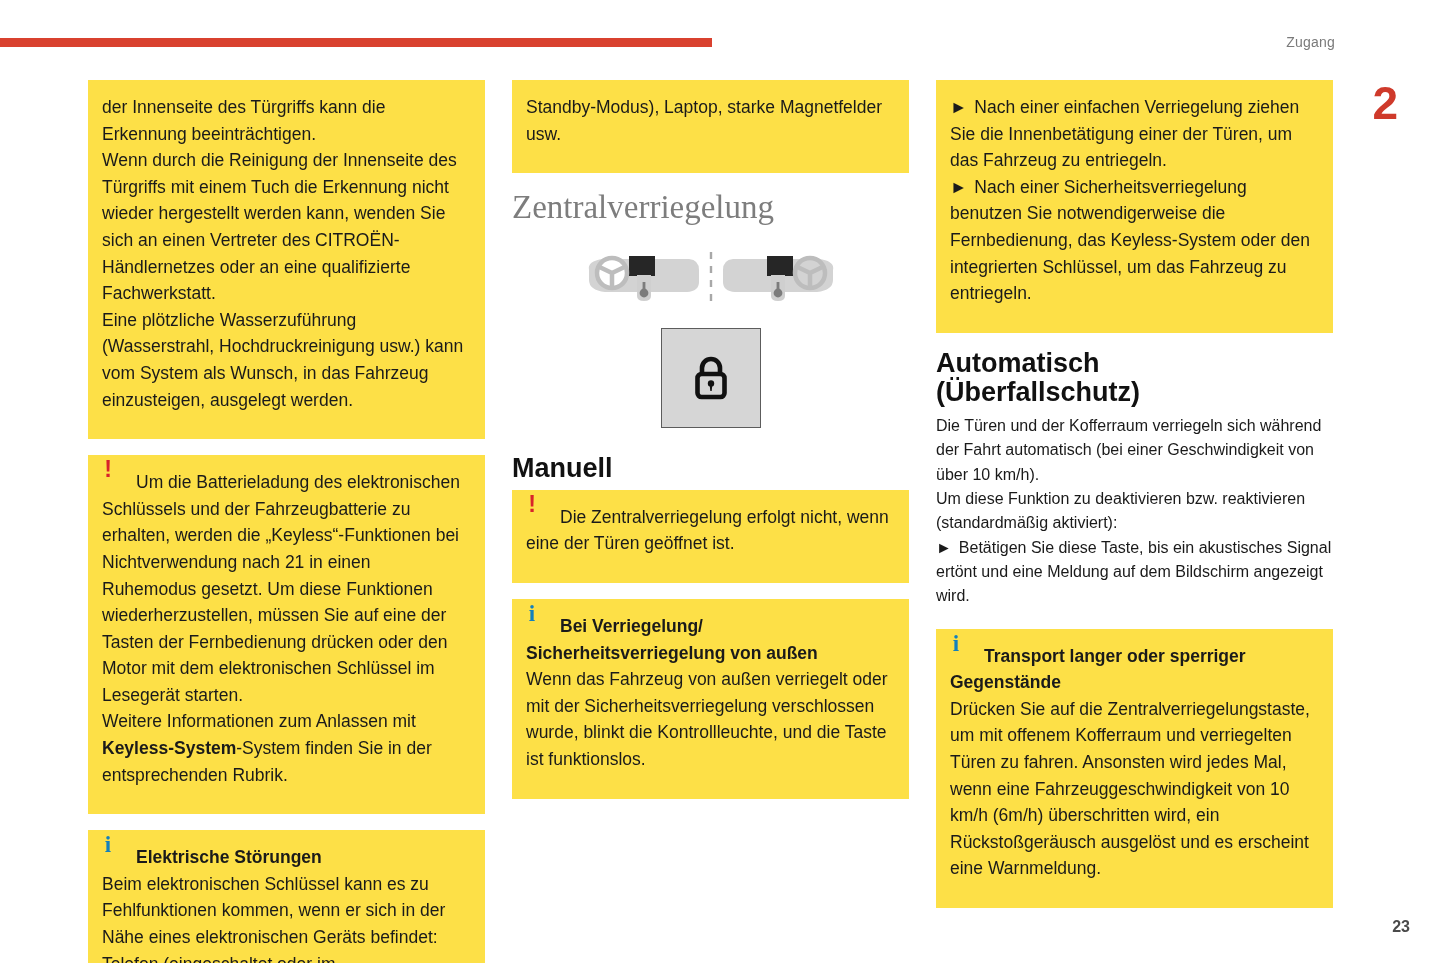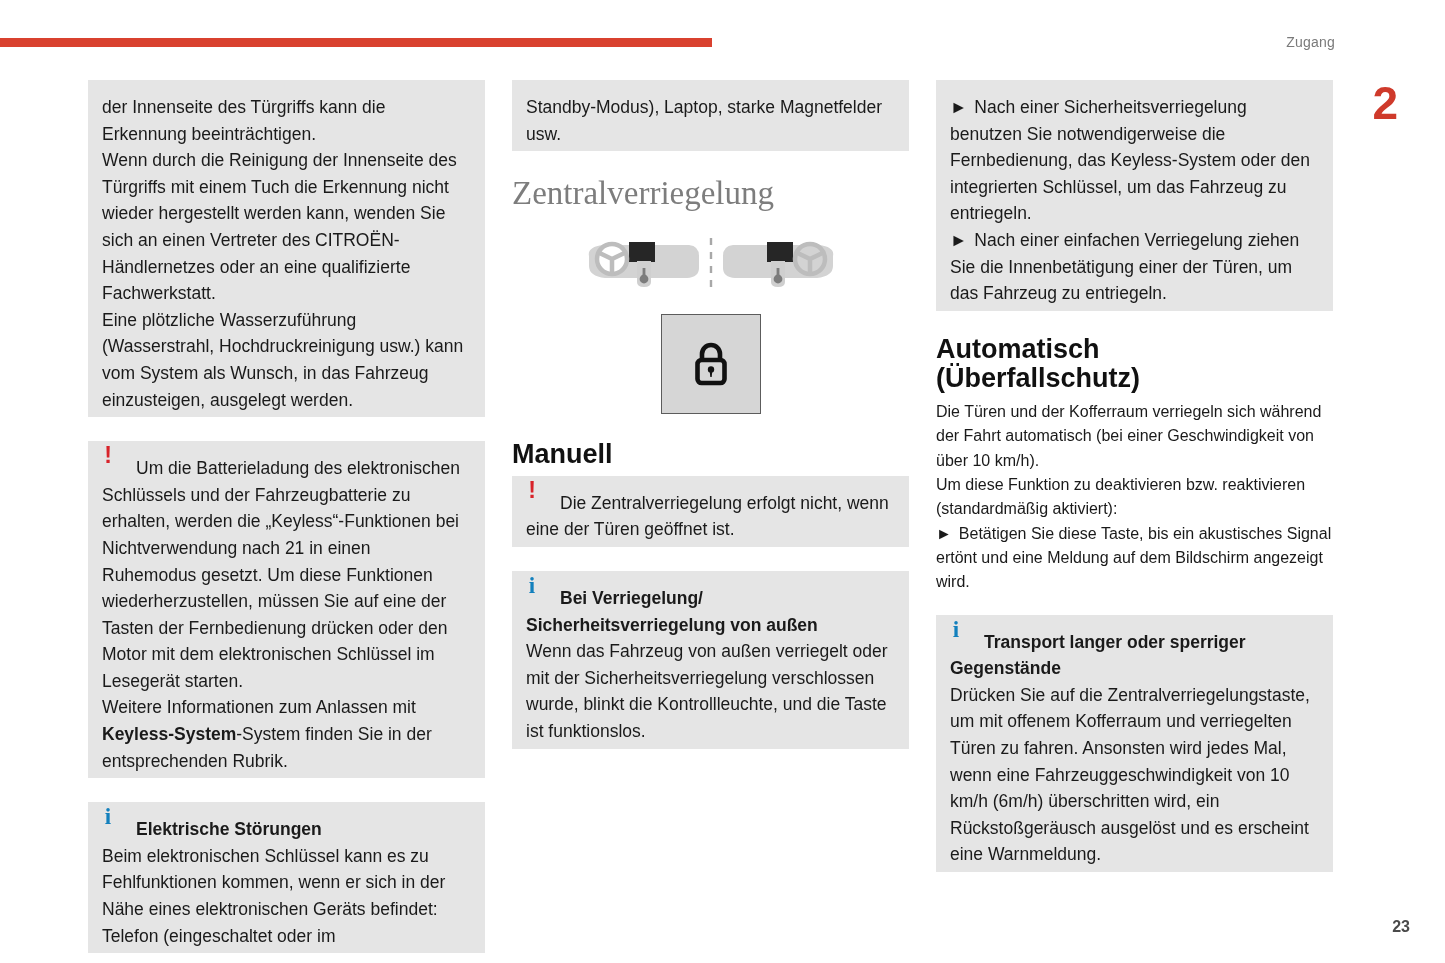--- a/index.html
+++ b/index.html
@@ -61,23 +61,23 @@
     gap: 27px;
     align-items: flex-start;
   }
   .col {
     width: 397px;
     flex: 0 0 397px;
   }
 
   
   .gray-box {
-    background: #e5e5e5;
-    padding: 14px 16px 4px 14px;
-    margin-bottom: 24px;
+    background: #fde047;
+    padding: 14px 16px 26px 14px;
+    margin-bottom: 16px;
     font-size: 17.5px;
     line-height: 1.52;
   }
   .plain-block {
     font-size: 16px;
     line-height: 1.52;
     margin-bottom: 20px;
   }
   .plain-block p, .gray-box p {
     margin: 0;
@@ -254,22 +254,22 @@
     <div class="gray-box icon-box">
       <span class="icon-glyph info-icon">i</span>
       <p class="box-body icon-indent"><b class="icon-title">Bei Verriegelung/ Sicherheitsverriegelung von außen</b><br><span>Wenn das Fahrzeug von außen verriegelt oder mit der Sicherheitsverriegelung verschlossen wurde, blinkt die Kontrollleuchte, und die Taste ist funktionslos.</span></p>
     </div>
 
   </div>
 
   <div class="col">
 
     <div class="gray-box">
+      <p class="box-body"><span class="arrow">►</span><span>Nach einer einfachen Verriegelung ziehen Sie die Innenbetätigung einer der Türen, um das Fahrzeug zu entriegeln.</span></p>
       <p class="box-body"><span class="arrow">►</span><span>Nach einer Sicherheitsverriegelung benutzen Sie notwendigerweise die Fernbedienung, das Keyless-System oder den integrierten Schlüssel, um das Fahrzeug zu entriegeln.</span></p>
-      <p class="box-body"><span class="arrow">►</span><span>Nach einer einfachen Verriegelung ziehen Sie die Innenbetätigung einer der Türen, um das Fahrzeug zu entriegeln.</span></p>
     </div>
 
     <h2 class="sub-title"><span>Automatisch</span><br><span>(Überfallschutz)</span></h2>
 
     <div class="plain-block">
       <p>Die Türen und der Kofferraum verriegeln sich während der Fahrt automatisch (bei einer Geschwindigkeit von über 10 km/h).<br>Um diese Funktion zu deaktivieren bzw. reaktivieren (standardmäßig aktiviert):</p>
       <p><span class="arrow">►</span><span>Betätigen Sie diese Taste, bis ein akustisches Signal ertönt und eine Meldung auf dem Bildschirm angezeigt wird.</span></p>
     </div>
 
     <div class="gray-box icon-box">

